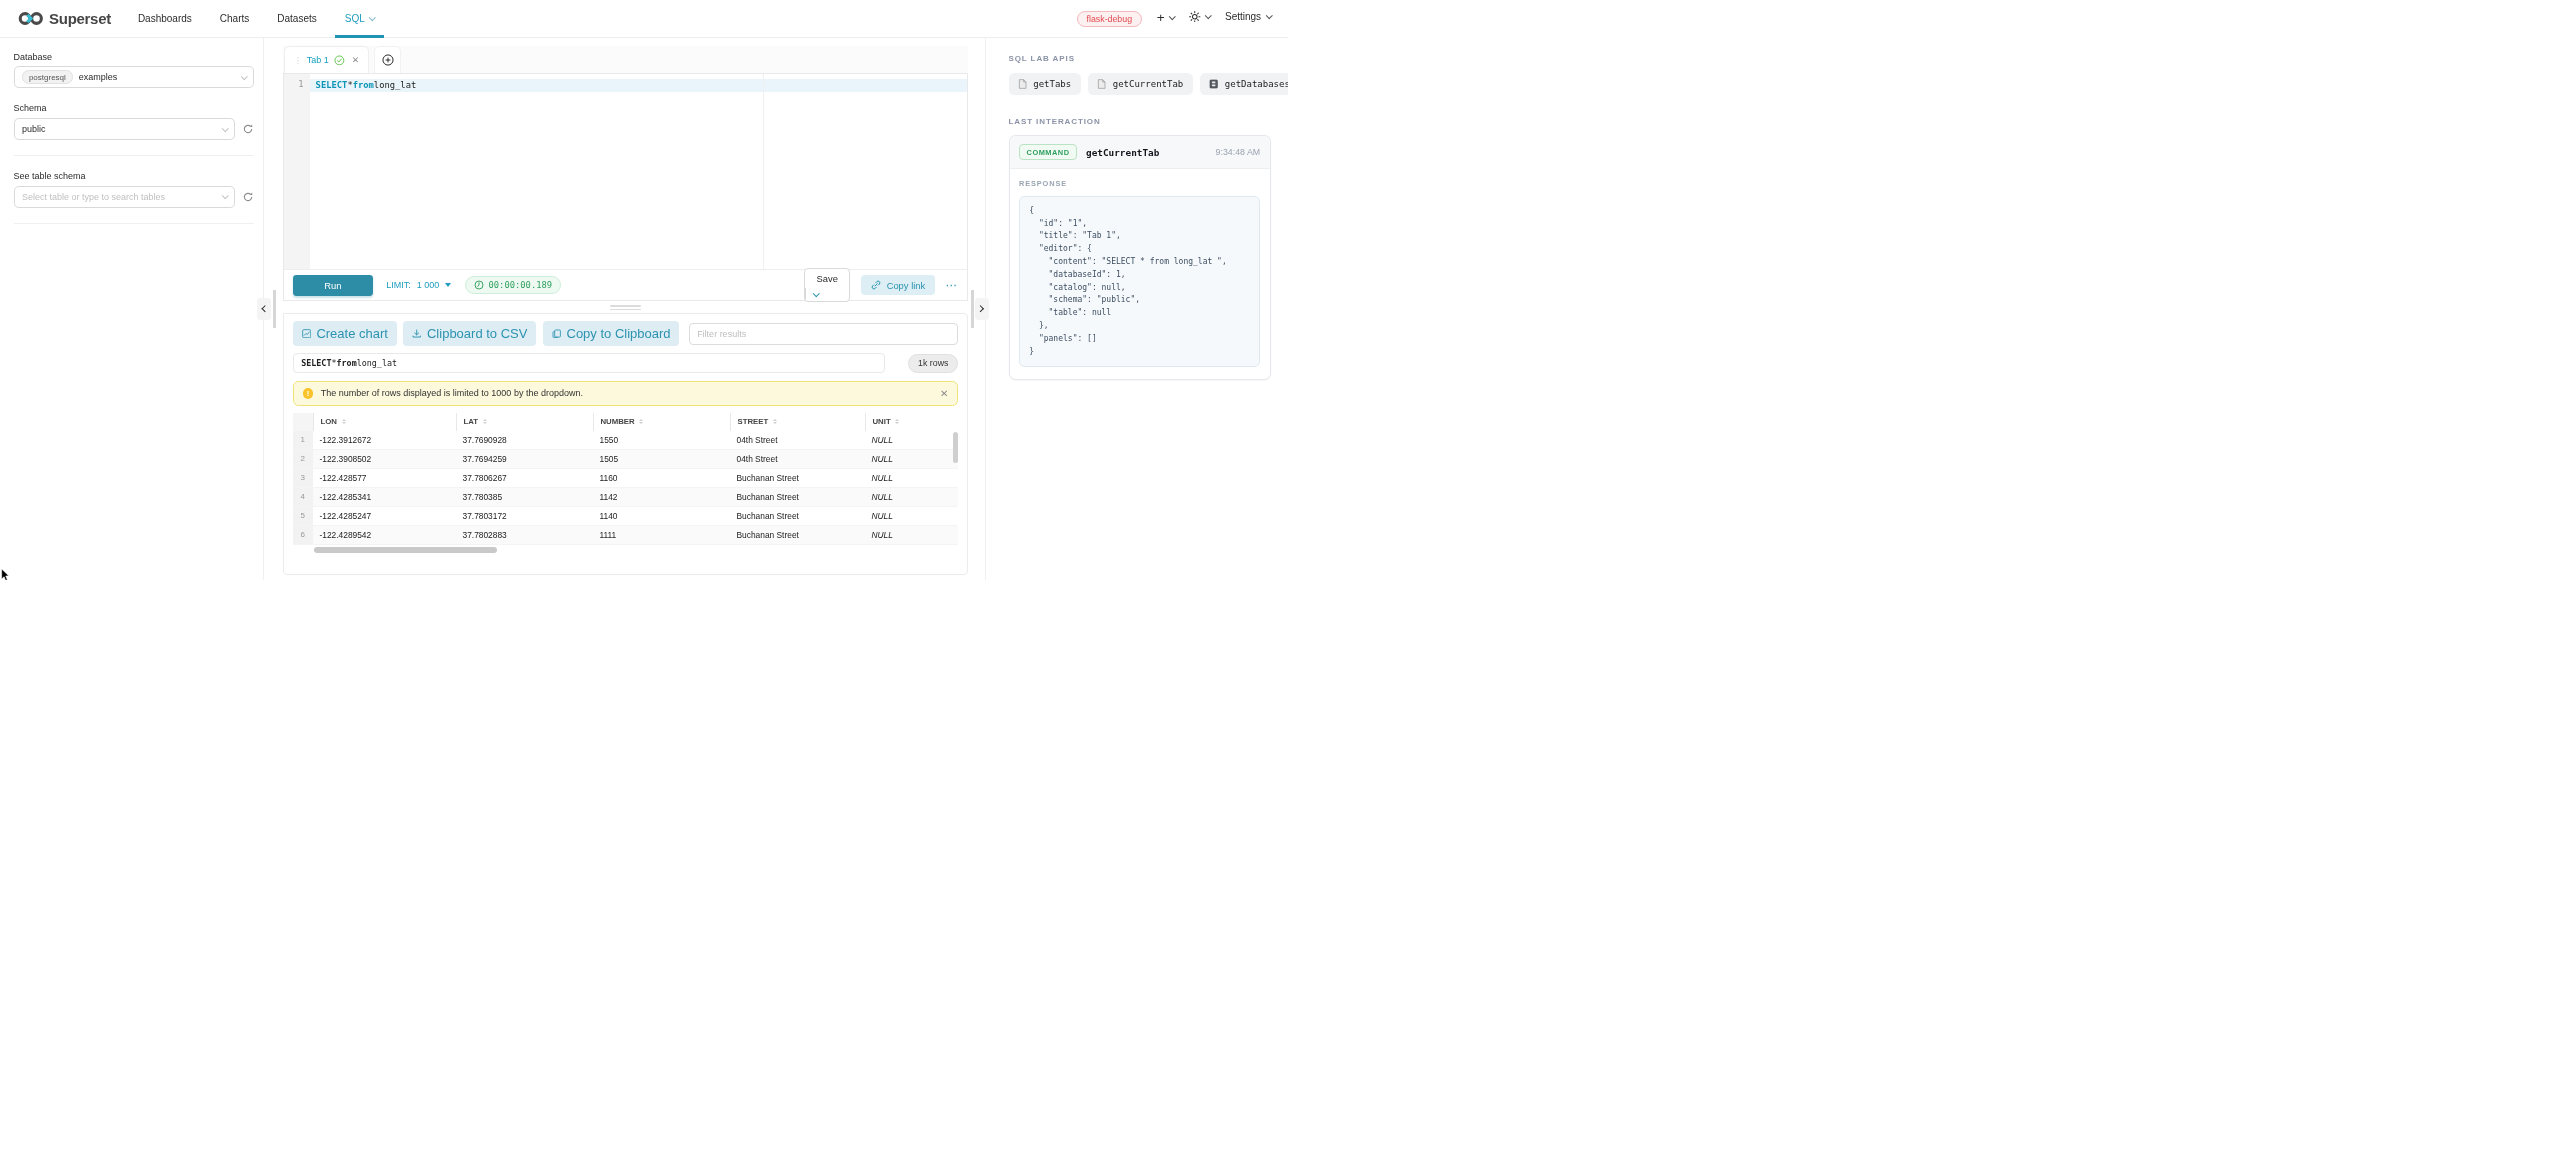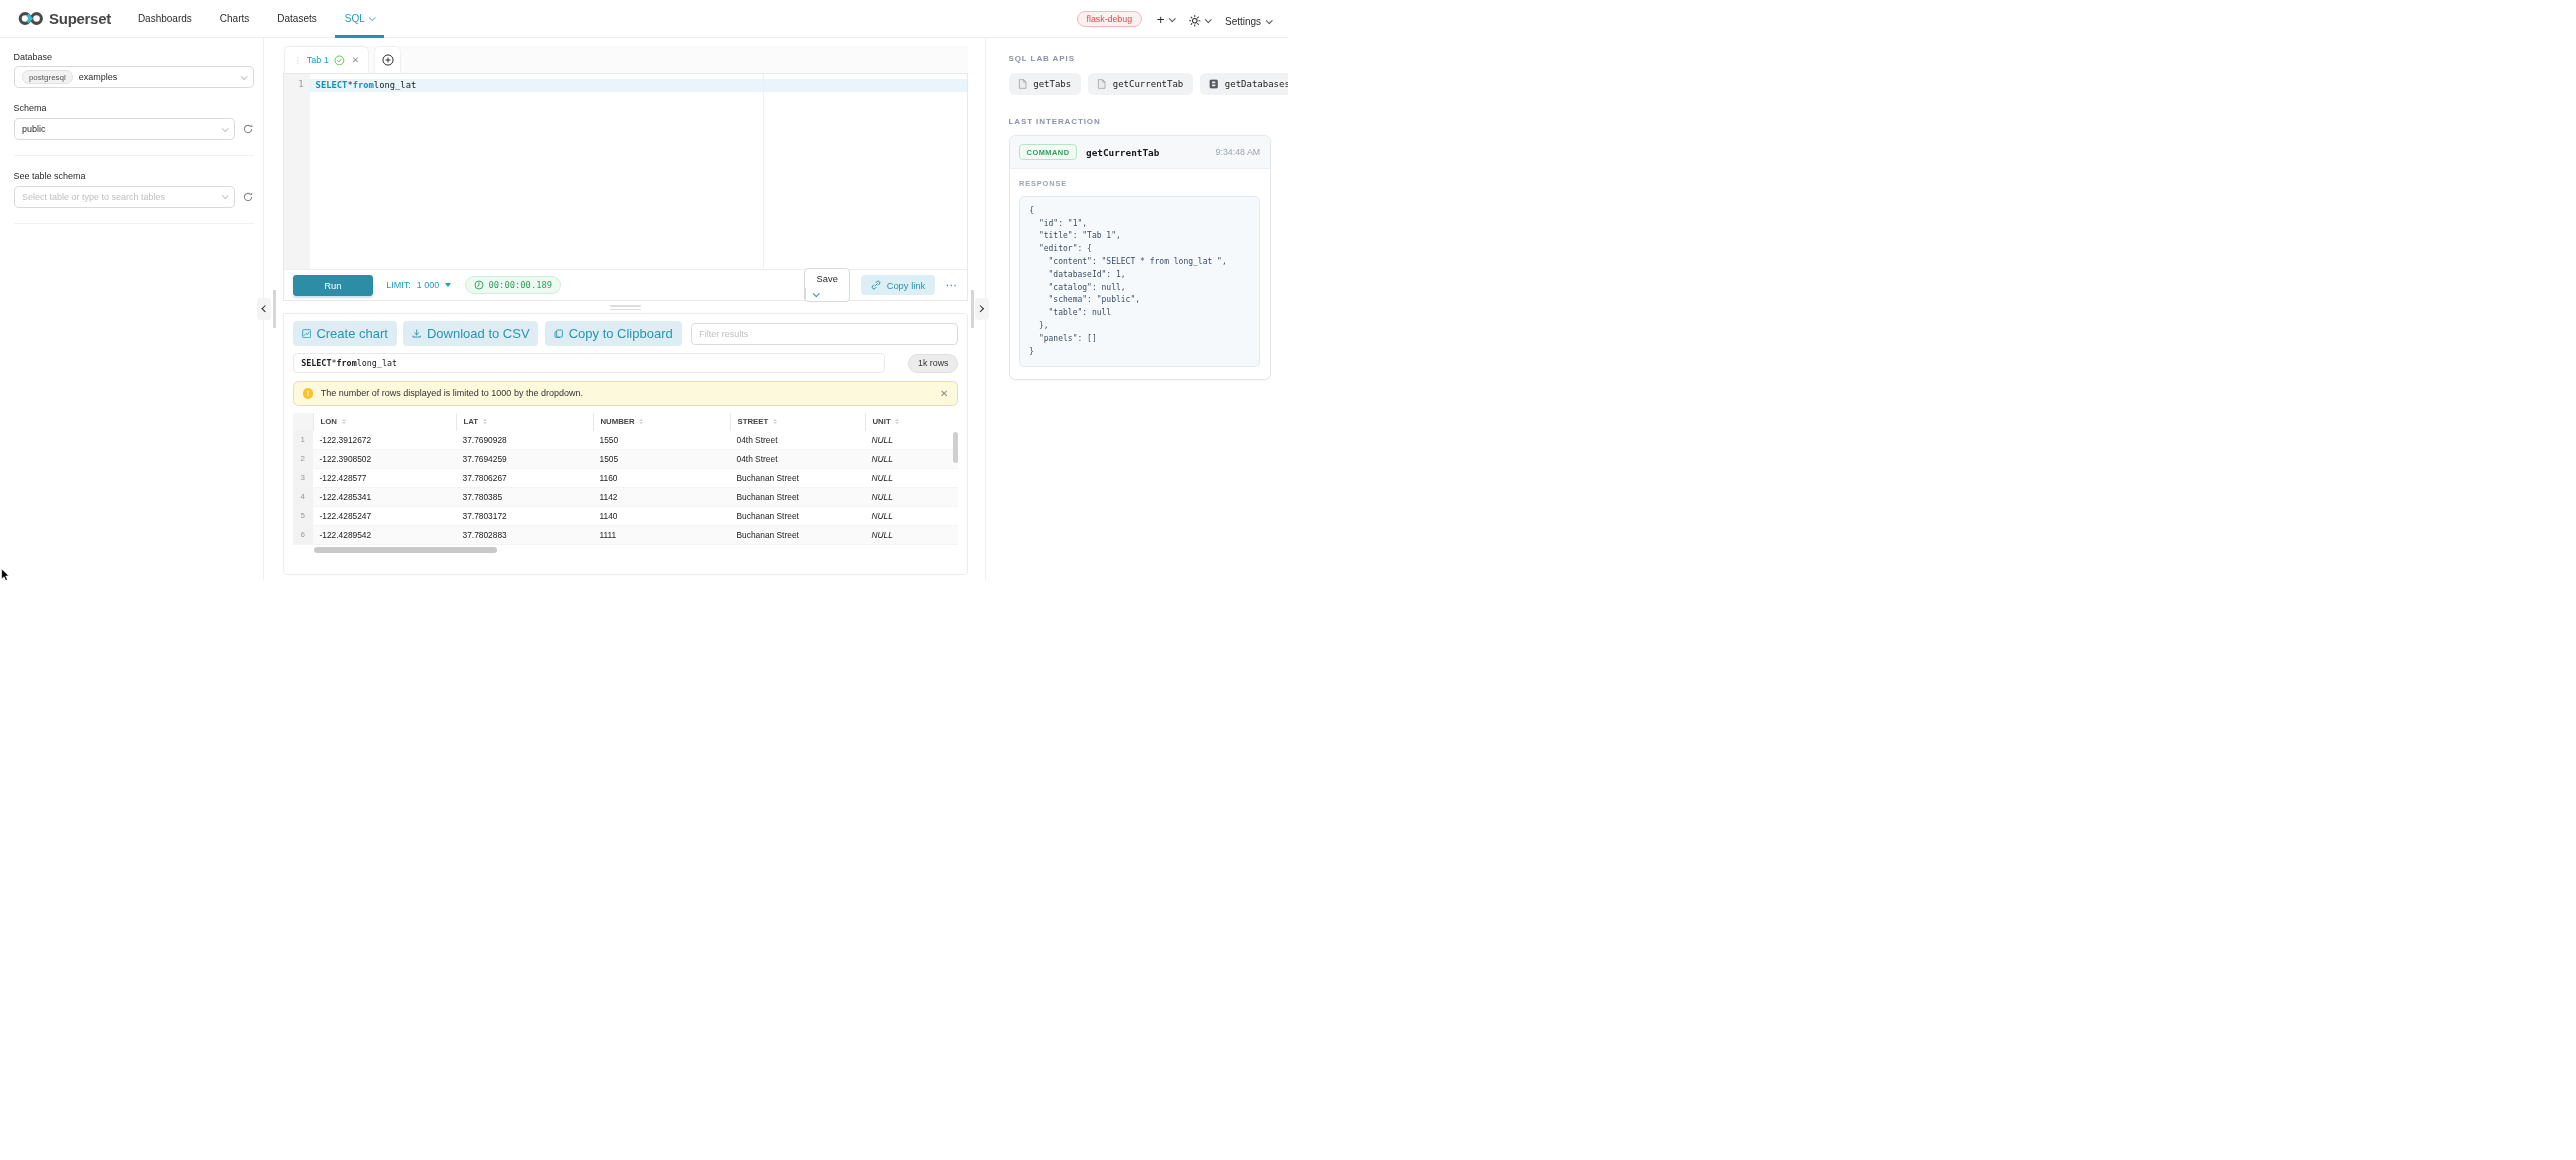--- a/index.html
+++ b/index.html
@@ -11,21 +11,21 @@
   .header { position:absolute; top:0; left:0; right:0; height:38px; background:#fff;
             border-bottom:0.7px solid #ededed; display:flex; align-items:center; padding:0 17.5px; z-index:6; }
   .brand { display:flex; align-items:center; gap:6px; margin-right:27px; }
   .brand-text { font-size:15px; font-weight:bold; color:#464646; letter-spacing:-0.3px; }
   .nav { display:flex; align-items:center; gap:28px; height:100%; }
   .nav-item { height:100%; display:flex; align-items:center; gap:4.7px; font-size:10px; color:#2c2c2c; position:relative; cursor:pointer; }
   .nav-item.active { color:#1f9dbf; }
   .nav-item.active::after { content:""; position:absolute; left:-9.4px; right:-9.4px; bottom:-0.7px; height:2.7px; background:#2194b6; }
   .chev { width:4.7px; height:4.7px; border-right:1.1px solid #555; border-bottom:1.1px solid #555; transform:rotate(45deg) translateY(-1.3px); }
   .chev.teal { border-color:#7fb9c9; }
-  .header-right { margin-left:auto; display:flex; align-items:flex-end; gap:15px; }
+  .header-right { margin-left:auto; display:flex; align-items:flex-start; gap:15px; }
   .env-tag { border:0.7px solid #f4b9bd; background:#fdf0f0; color:#e2484f; font-size:8.8px;
              border-radius:8.8px; padding:2px 8.8px; }
   .hr-group { display:flex; align-items:center; gap:4.7px; cursor:pointer; }
   .plus-glyph { font-size:13.5px; color:#2c2c2c; line-height:1; }
   .settings-label { font-size:10px; color:#2c2c2c; }
 
   
   .sidebar { position:absolute; top:38px; left:0; width:263px; bottom:0; padding:13.5px 9.4px 0 13.5px; background:#fff; }
   .fld-label { font-size:9px; color:#2b2b2b; margin-bottom:4.7px; }
   .fld-row { display:flex; align-items:center; gap:6.7px; margin-bottom:15px; }
@@ -344,21 +344,21 @@
             <polyline points="3.4,9.4 6,6.6 8,8.2 10.8,4.4" fill="none" stroke="#2d93b1" stroke-width="1.3" stroke-linecap="round" stroke-linejoin="round"></polyline>
           </svg>
           <span>Create chart</span>
         </div>
         <div class="act-btn">
           <svg width="9.4" height="9.4" viewBox="0 0 14 14">
             <line x1="7" y1="1.5" x2="7" y2="8.5" stroke="#2d93b1" stroke-width="1.4" stroke-linecap="round"></line>
             <polyline points="4,5.8 7,8.8 10,5.8" fill="none" stroke="#2d93b1" stroke-width="1.4" stroke-linecap="round" stroke-linejoin="round"></polyline>
             <path d="M1.5 10.5 v1.5 h11 v-1.5" fill="none" stroke="#2d93b1" stroke-width="1.4" stroke-linecap="round"></path>
           </svg>
-          <span>Download to CSV</span>
+          <span>Clipboard to CSV</span>
         </div>
         <div class="act-btn">
           <svg width="9.4" height="9.4" viewBox="0 0 14 14">
             <rect x="4" y="1.5" width="8.5" height="10.5" rx="1.2" fill="none" stroke="#2d93b1" stroke-width="1.3"></rect>
             <path d="M4 4 H2.5 a1 1 0 0 0 -1 1 v6.5 a1 1 0 0 0 1 1 H9" fill="none" stroke="#2d93b1" stroke-width="1.3"></path>
           </svg>
           <span>Copy to Clipboard</span>
         </div>
         <input class="filter-input" type="text" placeholder="Filter results" style="">
       </div>

